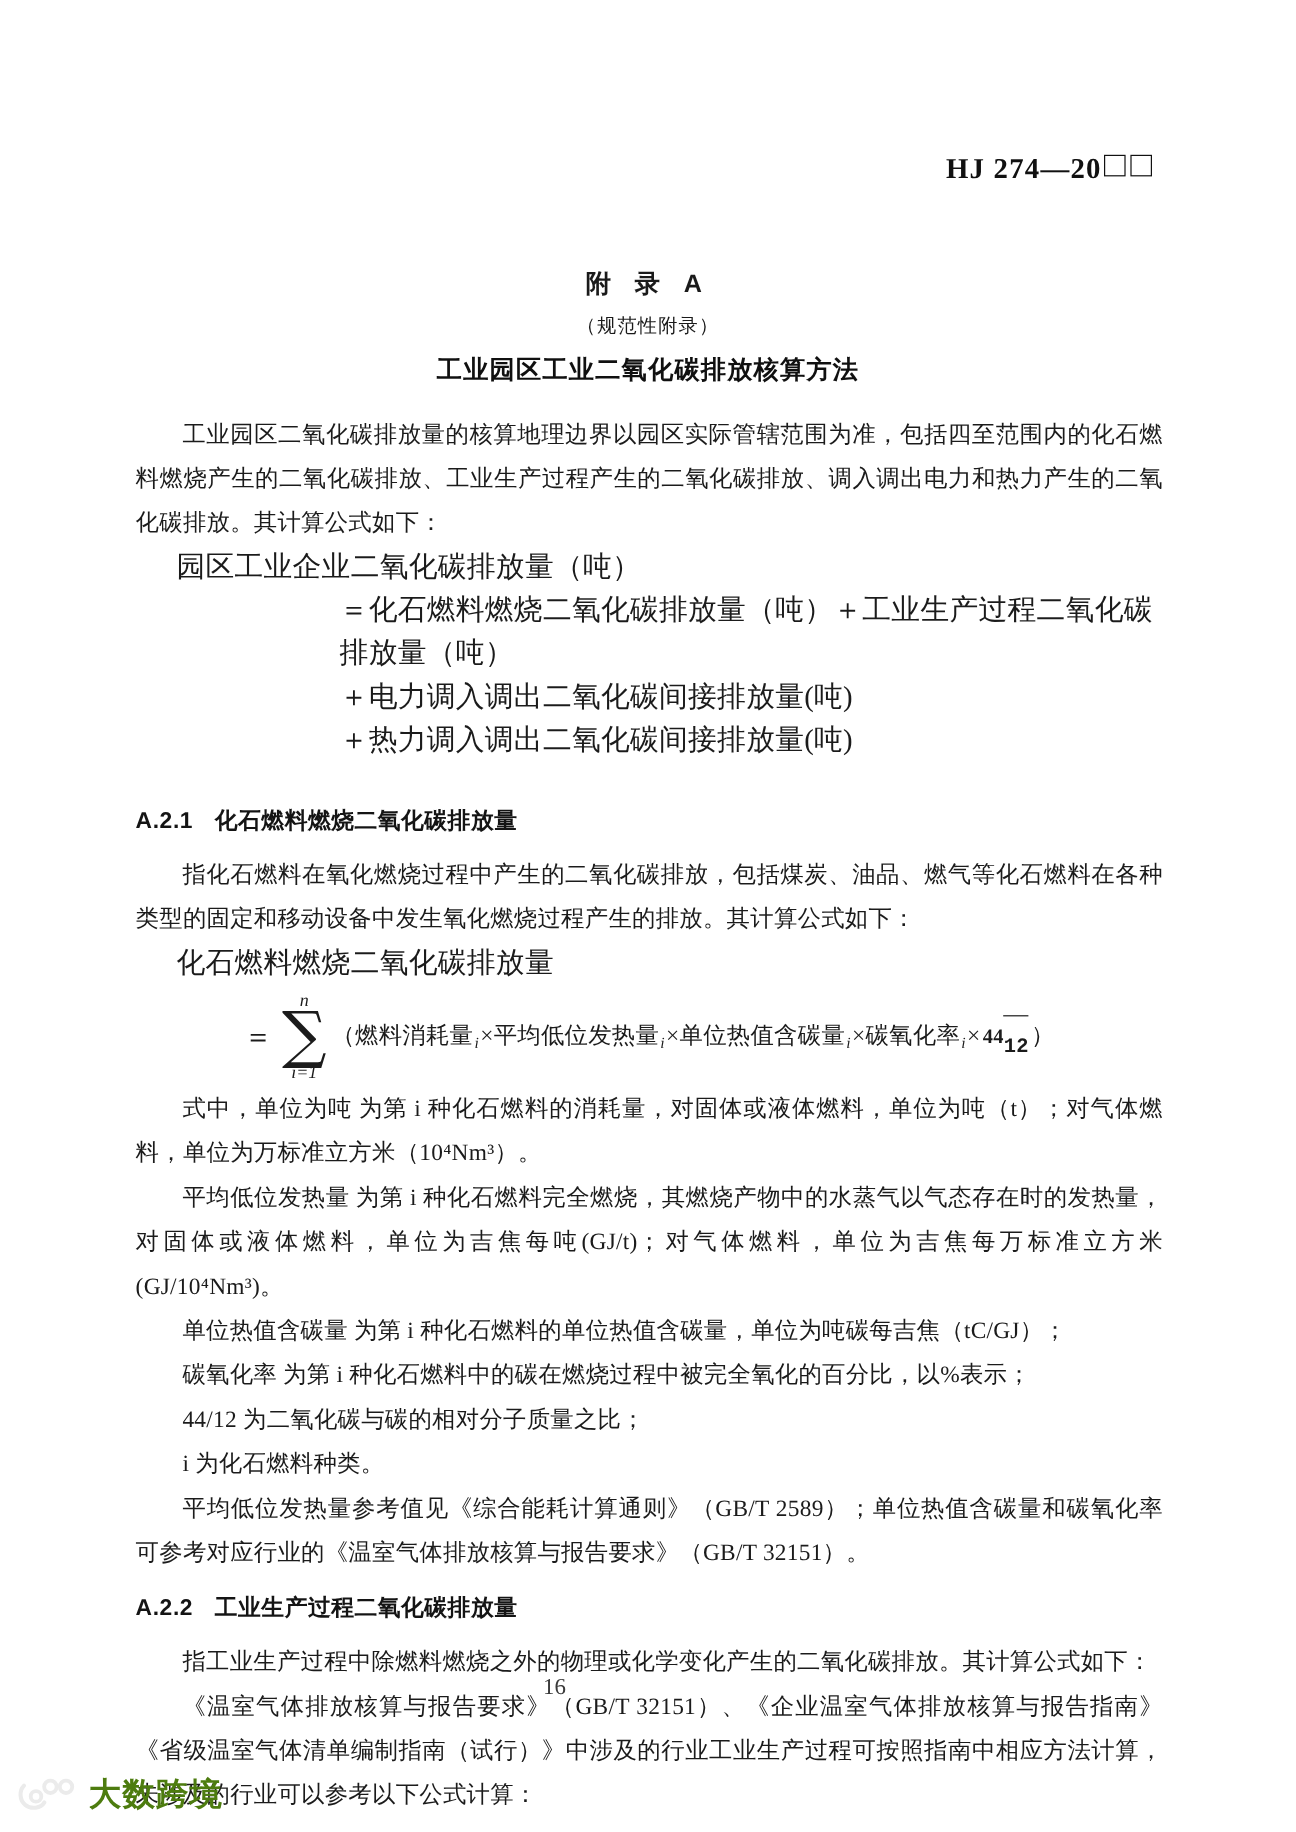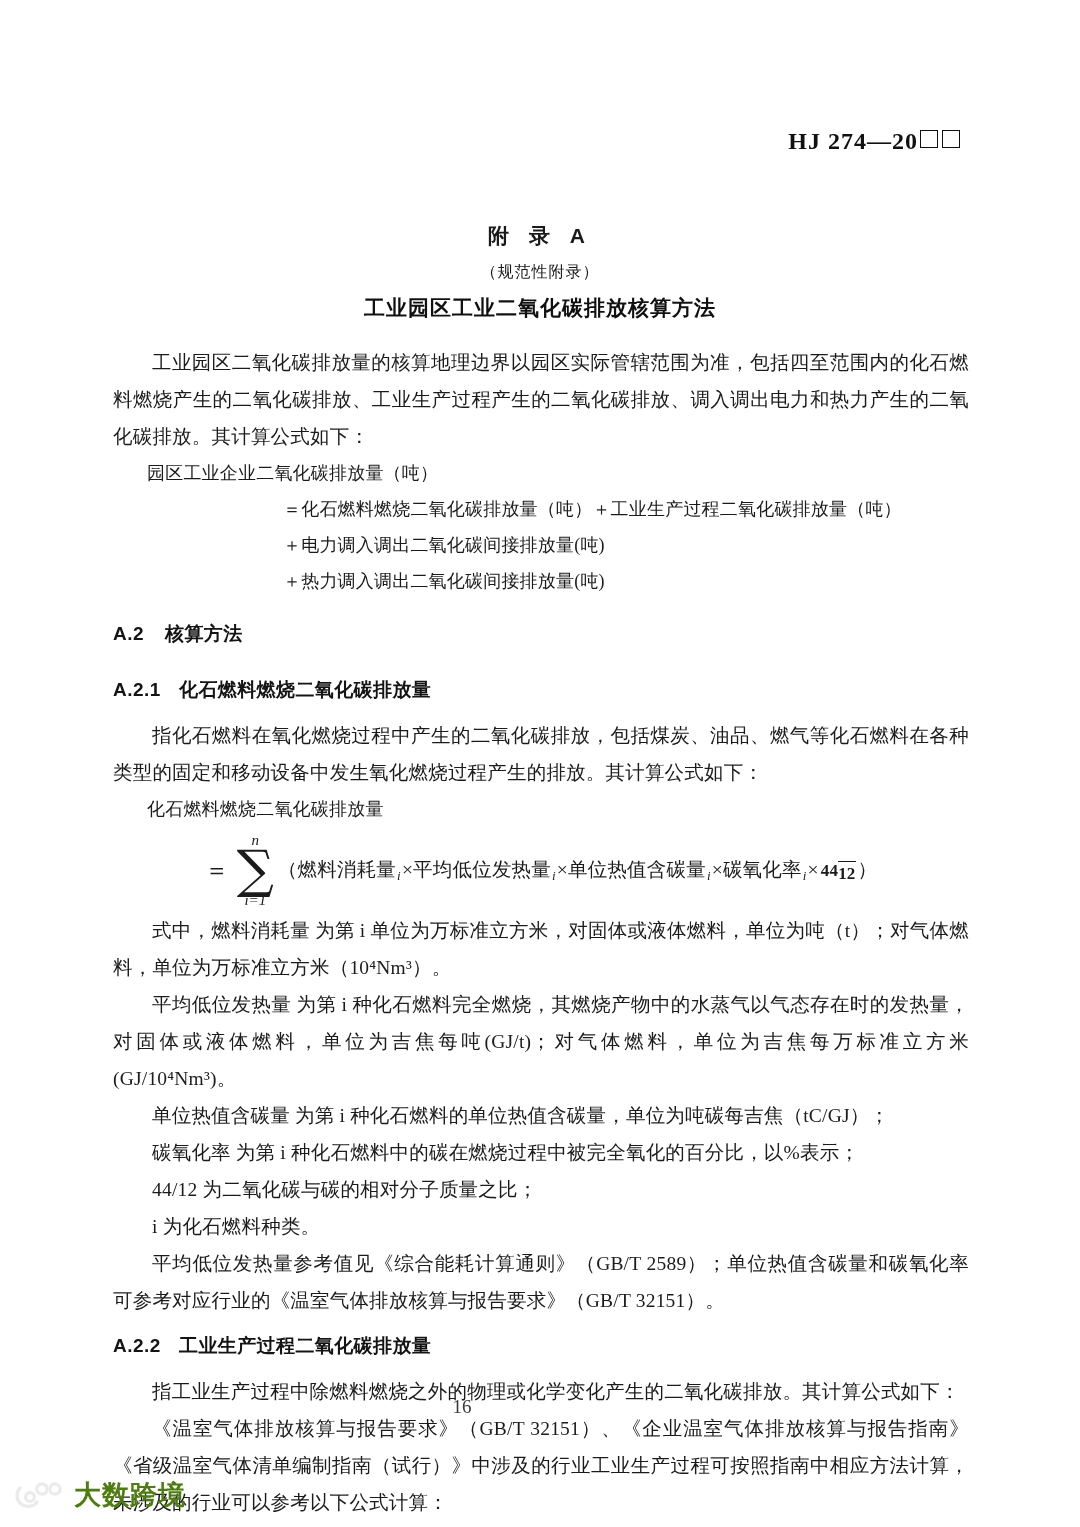--- a/index.html
+++ b/index.html
@@ -116,21 +116,21 @@
     letter-spacing: 0.2px;
     color: #1b1b1b;
   }
   p.indent { text-indent: 2em; }
 
   .gap-s { height: 14px; }
   .gap-m { height: 22px; }
 
   
   .formula-block {
-    font-size: 18px;
+    font-size: 24px;
     line-height: 36px;
     color: #1b1b1b;
     letter-spacing: 0.2px;
   }
   .formula-line-1 { padding-left: 34px; }
   .formula-line-n { padding-left: 170px; }
 
   
   .sum-formula {
     display: flex;
@@ -164,21 +164,21 @@
     display: inline-flex;
     flex-direction: row;
     align-items: center;
     vertical-align: middle;
     line-height: 1.08;
     font-size: 17px;
     margin: 0 2px;
     font-family: "Liberation Serif", serif;
     font-weight: bold;
   }
-  .frac .den { border-top: 1.6px solid #1b1b1b; padding-top: 3px; }
+  .frac .den { border-top: 1.6px solid #1b1b1b; padding-top: 18px; font-family: Liberation Mono, monospace; }
   .frac .num-t { padding-bottom: 1px; }
 
   
   .page-number {
     position: absolute;
     top: 1396px;
     left: 0;
     width: 924px;
     text-align: center;
     font-family: "Liberation Serif", serif;
@@ -227,23 +227,20 @@
 
     <div class="formula-block">
       <div class="formula-line-1">园区工业企业二氧化碳排放量（吨）</div>
       <div class="formula-line-n">＝化石燃料燃烧二氧化碳排放量（吨）＋工业生产过程二氧化碳排放量（吨）</div>
       <div class="formula-line-n">＋电力调入调出二氧化碳间接排放量(吨)</div>
       <div class="formula-line-n">＋热力调入调出二氧化碳间接排放量(吨)</div>
     </div>
 
     <div class="gap-m"></div>
 
-    <div class="h2">
-      <span class="num">A.2</span><span>核算方法</span>
-    </div>
 
     <div class="gap-s"></div>
 
     <div class="h3">
       <span class="num">A.2.1</span><span>化石燃料燃烧二氧化碳排放量</span>
     </div>
     <p class="para indent">指化石燃料在氧化燃烧过程中产生的二氧化碳排放，包括煤炭、油品、燃气等化石燃料在各种类型的固定和移动设备中发生氧化燃烧过程产生的排放。其计算公式如下：</p>
     <div class="formula-block">
       <div class="formula-line-1">化石燃料燃烧二氧化碳排放量</div>
     </div>
@@ -256,21 +253,21 @@
         <span class="sigma-bot">i=1</span>
       </span>
       <span class="sum-body">
         <span>（</span><span>燃料消耗量</span><span class="sub-i">i</span><span>×</span><span>平均低位发热量</span><span class="sub-i">i</span><span>×</span><span>单位热值含碳量</span><span class="sub-i">i</span><span>×</span><span>碳氧化率</span><span class="sub-i">i</span><span>×</span><span class="frac">
             <span class="num-t">44</span>
             <span class="den">12</span>
           </span><span>）</span>
       </span>
     </div>
 
-    <p class="para indent">式中，燃料消耗量 为第 i 单位为万标准立方米，对固体或液体燃料，单位为吨（t）；对气体燃料，单位为万标准立方米（10⁴Nm³）。</p>
+    <p class="para indent">式中，单位为吨 为第 i 种化石燃料的消耗量，对固体或液体燃料，单位为吨（t）；对气体燃料，单位为万标准立方米（10⁴Nm³）。</p>
     <p class="para indent">平均低位发热量 为第 i 种化石燃料完全燃烧，其燃烧产物中的水蒸气以气态存在时的发热量，对固体或液体燃料，单位为吉焦每吨(GJ/t)；对气体燃料，单位为吉焦每万标准立方米(GJ/10⁴Nm³)。</p>
     <p class="para indent">单位热值含碳量 为第 i 种化石燃料的单位热值含碳量，单位为吨碳每吉焦（tC/GJ）；</p>
     <p class="para indent">碳氧化率 为第 i 种化石燃料中的碳在燃烧过程中被完全氧化的百分比，以%表示；</p>
     <p class="para indent">44/12 为二氧化碳与碳的相对分子质量之比；</p>
     <p class="para indent">i 为化石燃料种类。</p>
     <p class="para indent">平均低位发热量参考值见《综合能耗计算通则》（GB/T 2589）；单位热值含碳量和碳氧化率可参考对应行业的《温室气体排放核算与报告要求》（GB/T 32151）。</p>
 
     <div class="gap-s"></div>
 
     <div class="h3">

